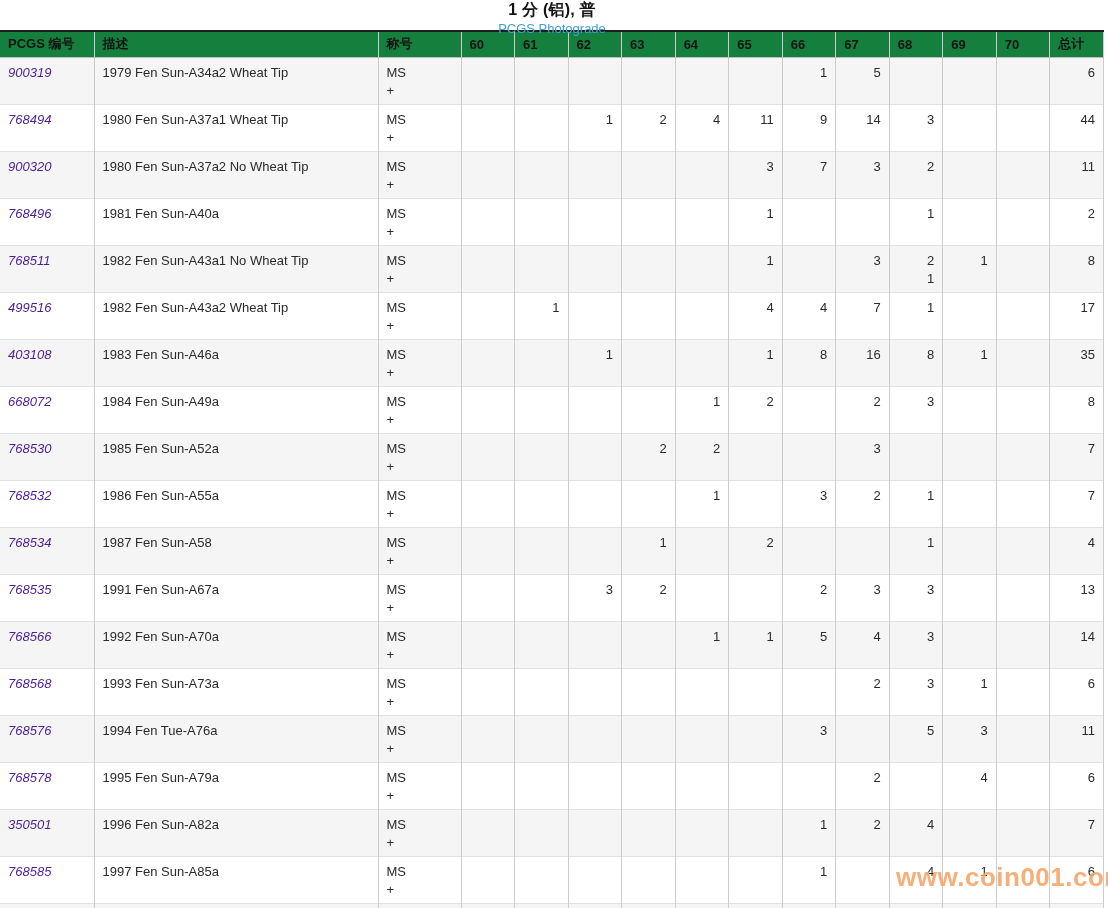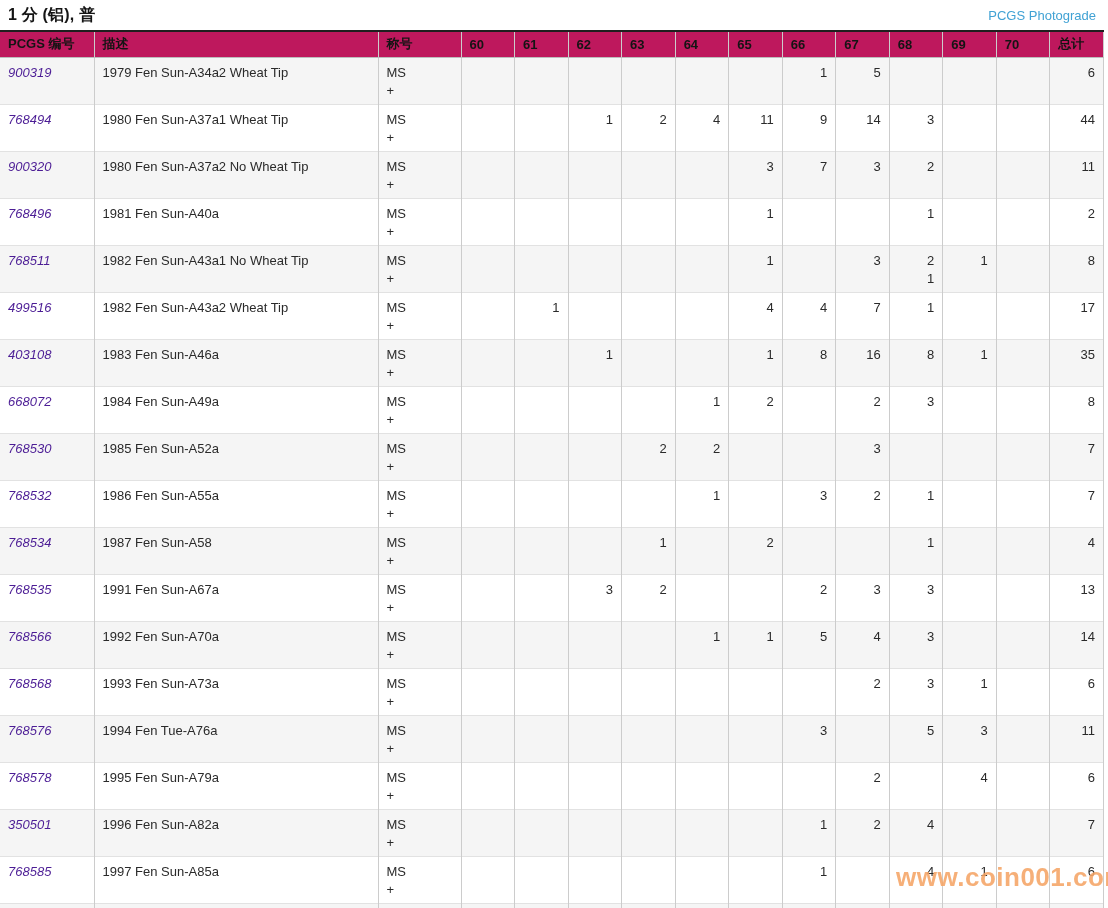--- a/index.html
+++ b/index.html
@@ -16,20 +16,21 @@
     overflow: hidden;
     background: #ffffff;
   }
   .topbar {
     display: flex;
     justify-content: space-between;
     align-items: center;
     height: 30px;
     padding: 0 8px 0 8px;
     width: 1104px;
+    flex-direction: column;
   }
   .page-title {
     font-size: 16px;
     font-weight: bold;
     color: #141414;
     letter-spacing: 0.2px;
   }
   .photograde-link {
     font-size: 13px;
     color: #41a2d4;
@@ -42,21 +43,21 @@
     table-layout: fixed;
   }
   table.pop-table thead th {
     border-top: 2px solid #1f1f1f;
     border-bottom: 1px solid #bdbdbd;
     font-size: 13px;
     font-weight: bold;
     text-align: left;
     padding: 3px 8px 4px 8px;
     height: 22px;
-    background: #be185d;
+    background: #15803d;
     color: #141414;
     white-space: nowrap;
   }
   table.pop-table thead th.num { text-align: left; }
   table.pop-table td {
     font-size: 13px;
     vertical-align: top;
     padding: 6px 8px 4px 8px;
     height: 45px;
     line-height: 18px;

